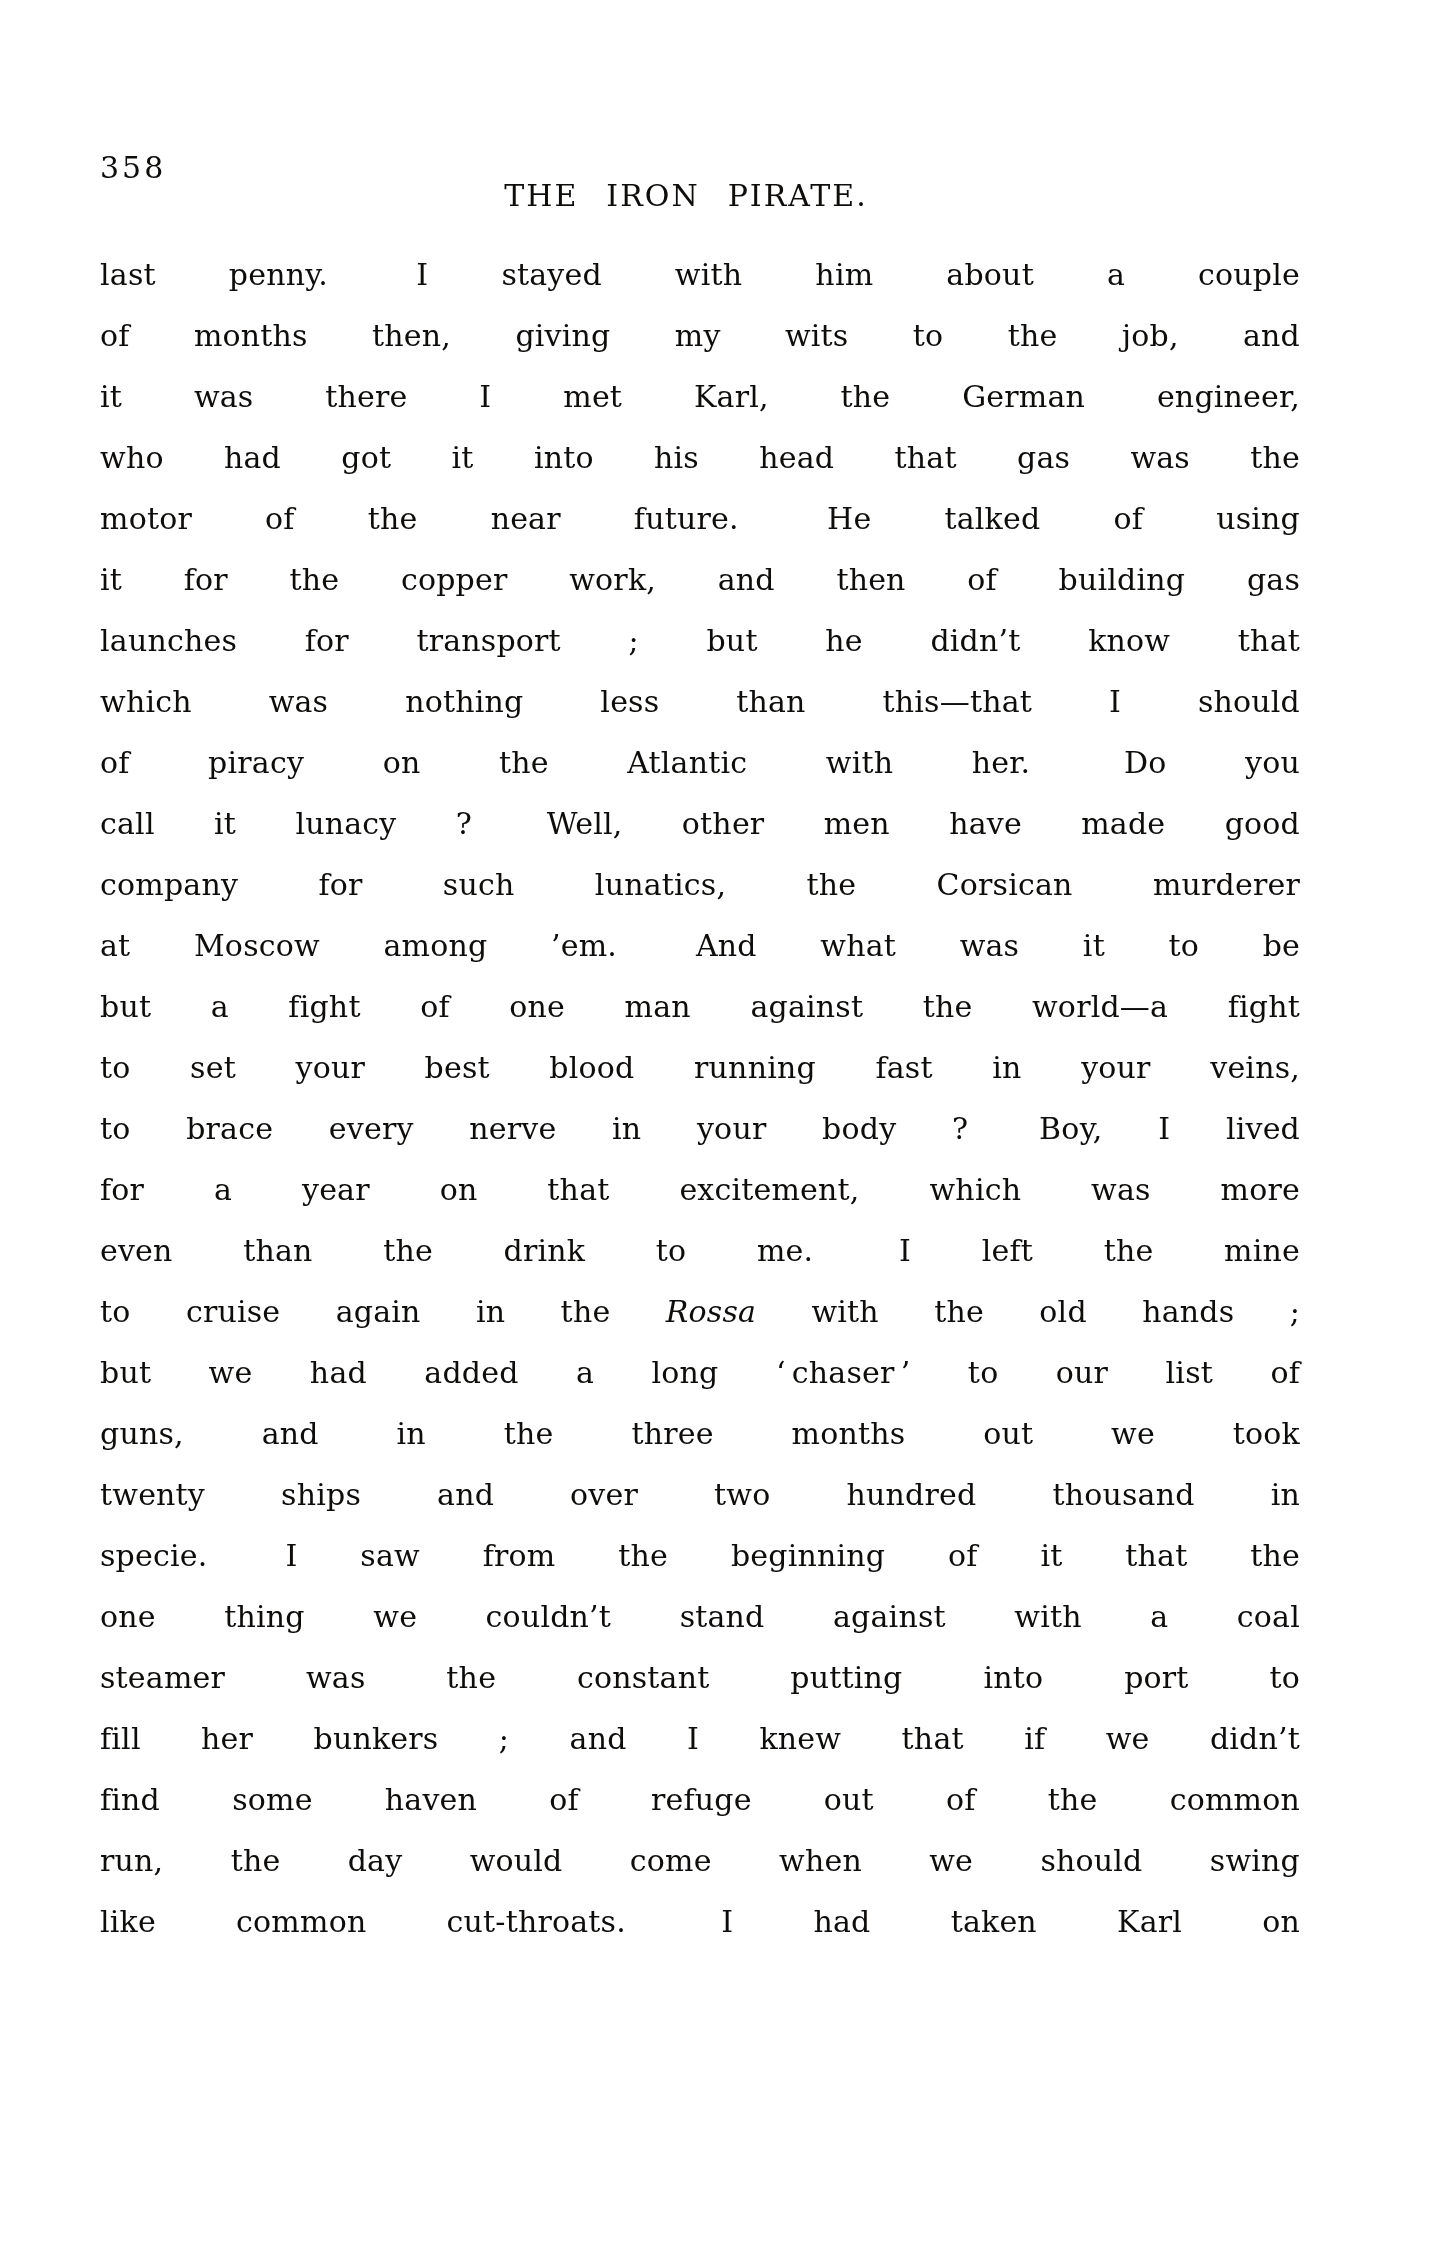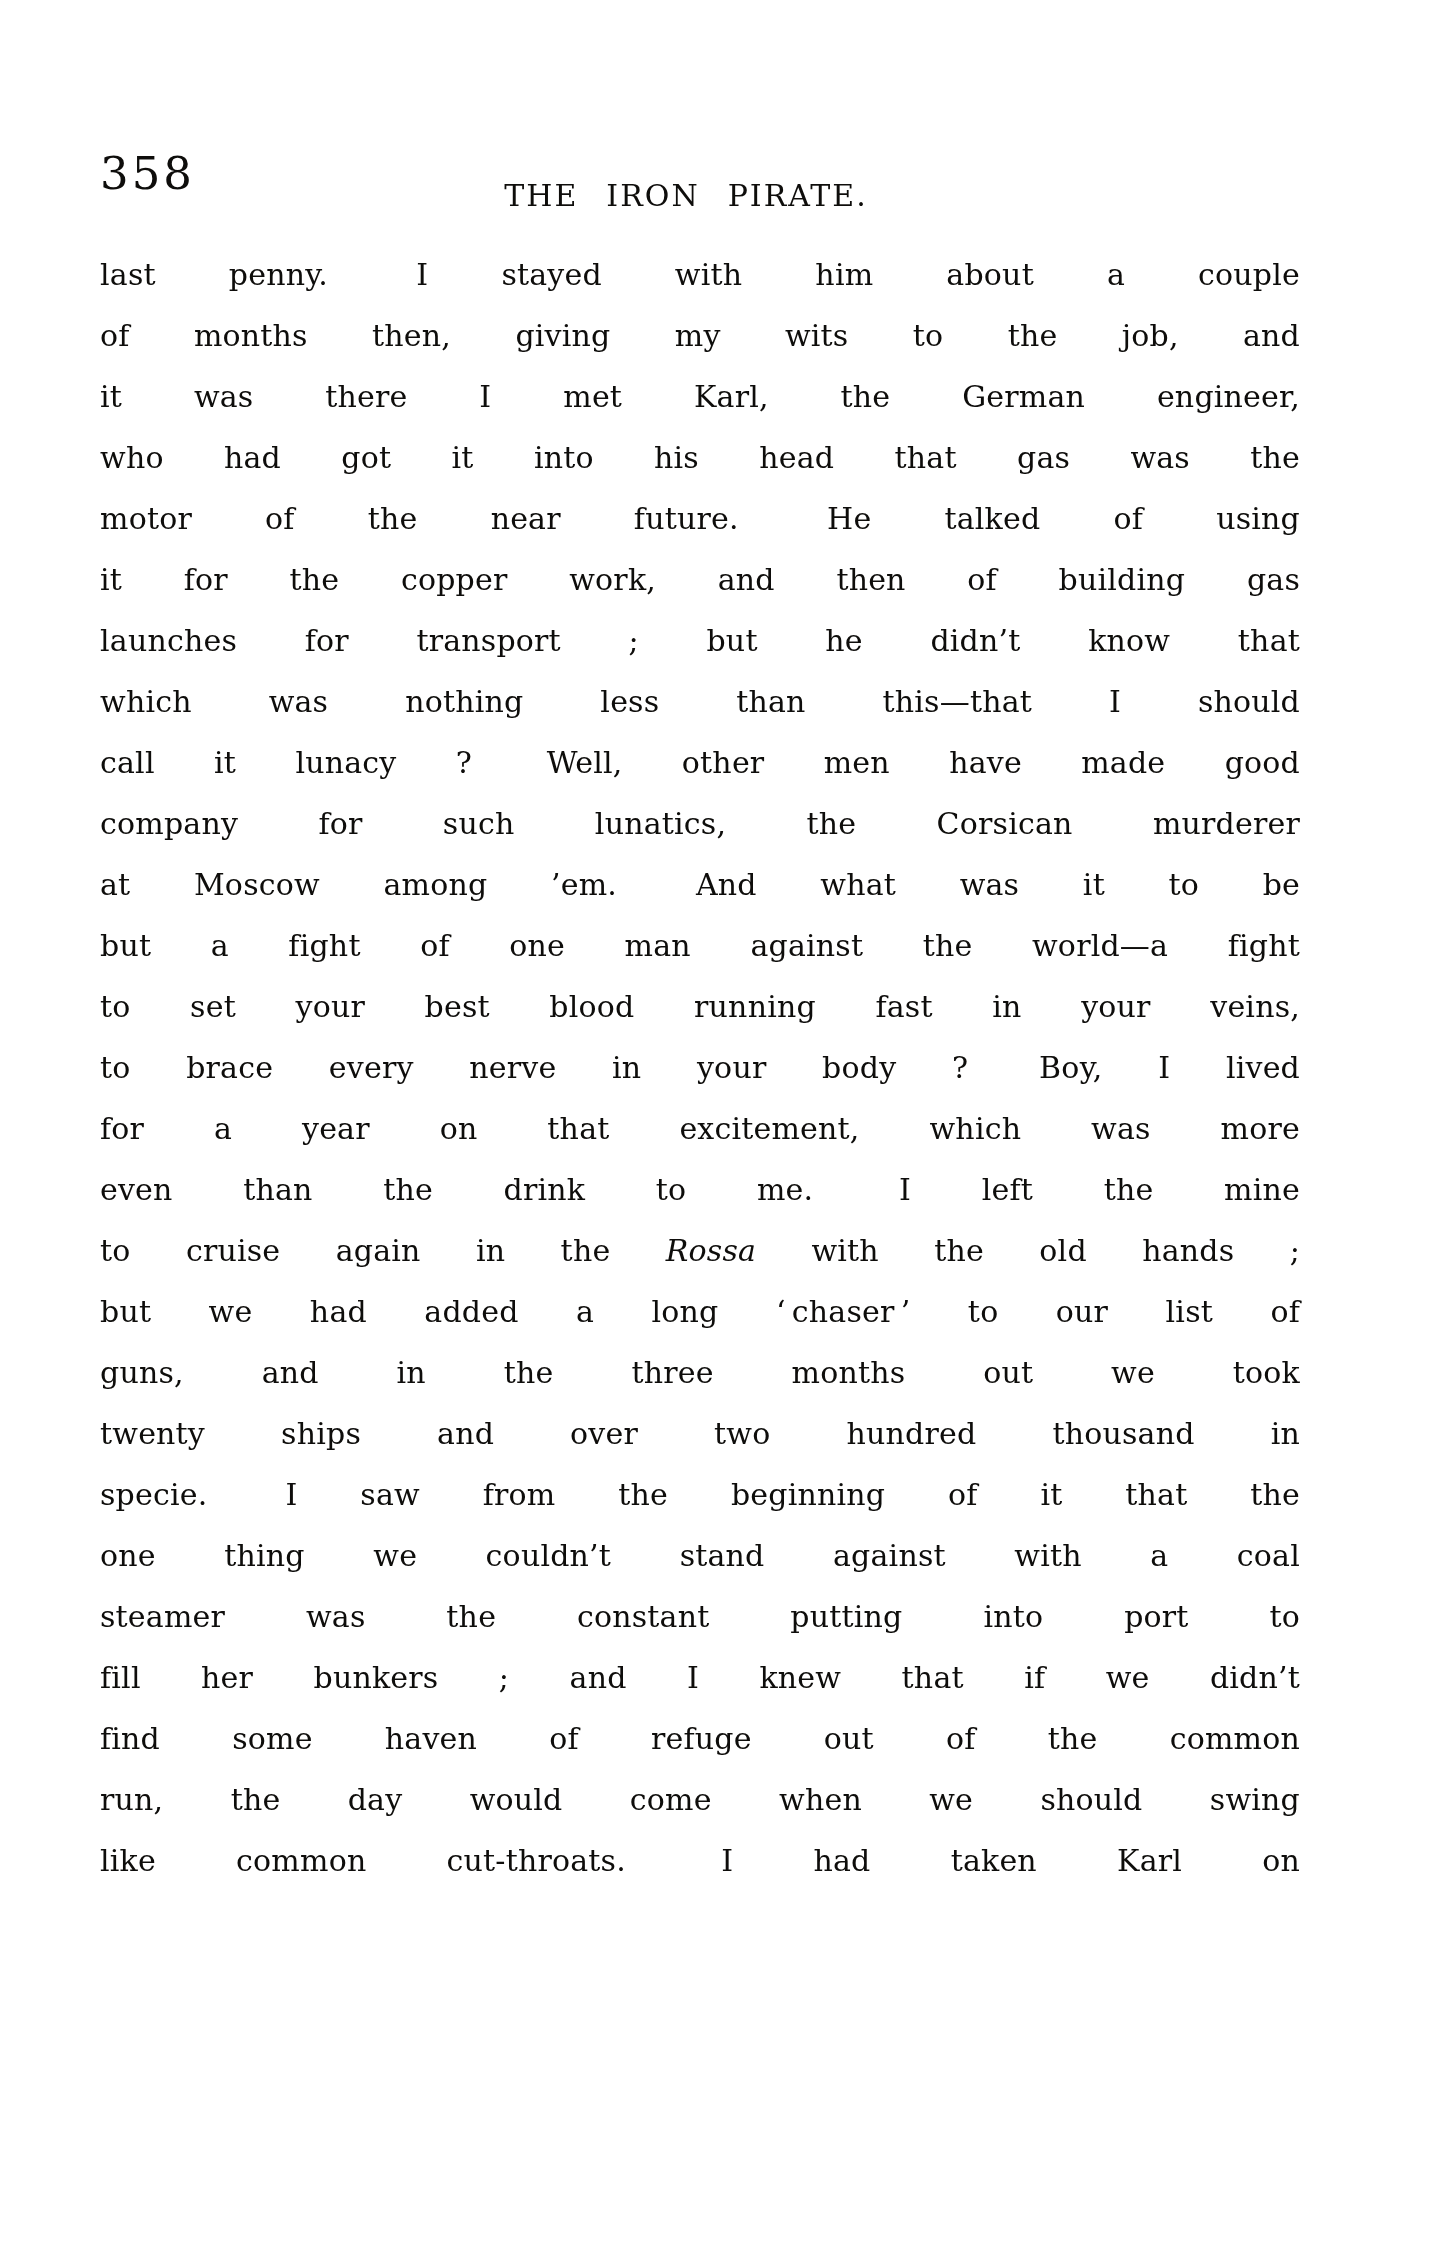--- a/index.html
+++ b/index.html
@@ -23,22 +23,22 @@
   .page-header {
     position: absolute;
     top: 140px;
     left: 0;
     width: 100%;
     height: 56px;
   }
   .page-number {
     position: absolute;
     left: 100px;
-    top: 6px;
-    font-size: 45px;
+    top: 0;
+    font-size: 30px;
     line-height: 56px;
     letter-spacing: 3px;
   }
   .running-title {
     position: absolute;
     left: 670px;
     top: 12px;
     transform: translateX(-50%);
     margin: 16px;
     font-weight: normal;
@@ -78,20 +78,21 @@
 
   <main class="page-body" id="body-lines">
       <div class="text-line">last penny.  I stayed with him about a couple</div>
       <div class="text-line">of months then, giving my wits to the job, and</div>
       <div class="text-line">it was there I met Karl, the German engineer,</div>
       <div class="text-line">who had got it into his head that gas was the</div>
       <div class="text-line">motor of the near future.  He talked of using</div>
       <div class="text-line">it for the copper work, and then of building gas</div>
       <div class="text-line">launches for transport ; but he didn’t know that</div>
       <div class="text-line">which was nothing less than this—that I should</div>
+      <div class="text-line">of piracy on the Atlantic with her.  Do you</div>
       <div class="text-line">call it lunacy ?  Well, other men have made good</div>
       <div class="text-line">company for such lunatics, the Corsican murderer</div>
       <div class="text-line">at Moscow among ’em.  And what was it to be</div>
       <div class="text-line">but a fight of one man against the world—a fight</div>
       <div class="text-line">to set your best blood running fast in your veins,</div>
       <div class="text-line">to brace every nerve in your body ?  Boy, I lived</div>
       <div class="text-line">for a year on that excitement, which was more</div>
       <div class="text-line">even than the drink to me.  I left the mine</div>
       <div class="text-line"><span>to cruise again in the </span><span class="italic">Rossa</span><span> with the old hands ;</span></div>
       <div class="text-line">but we had added a long ‘ chaser ’ to our list of</div>

